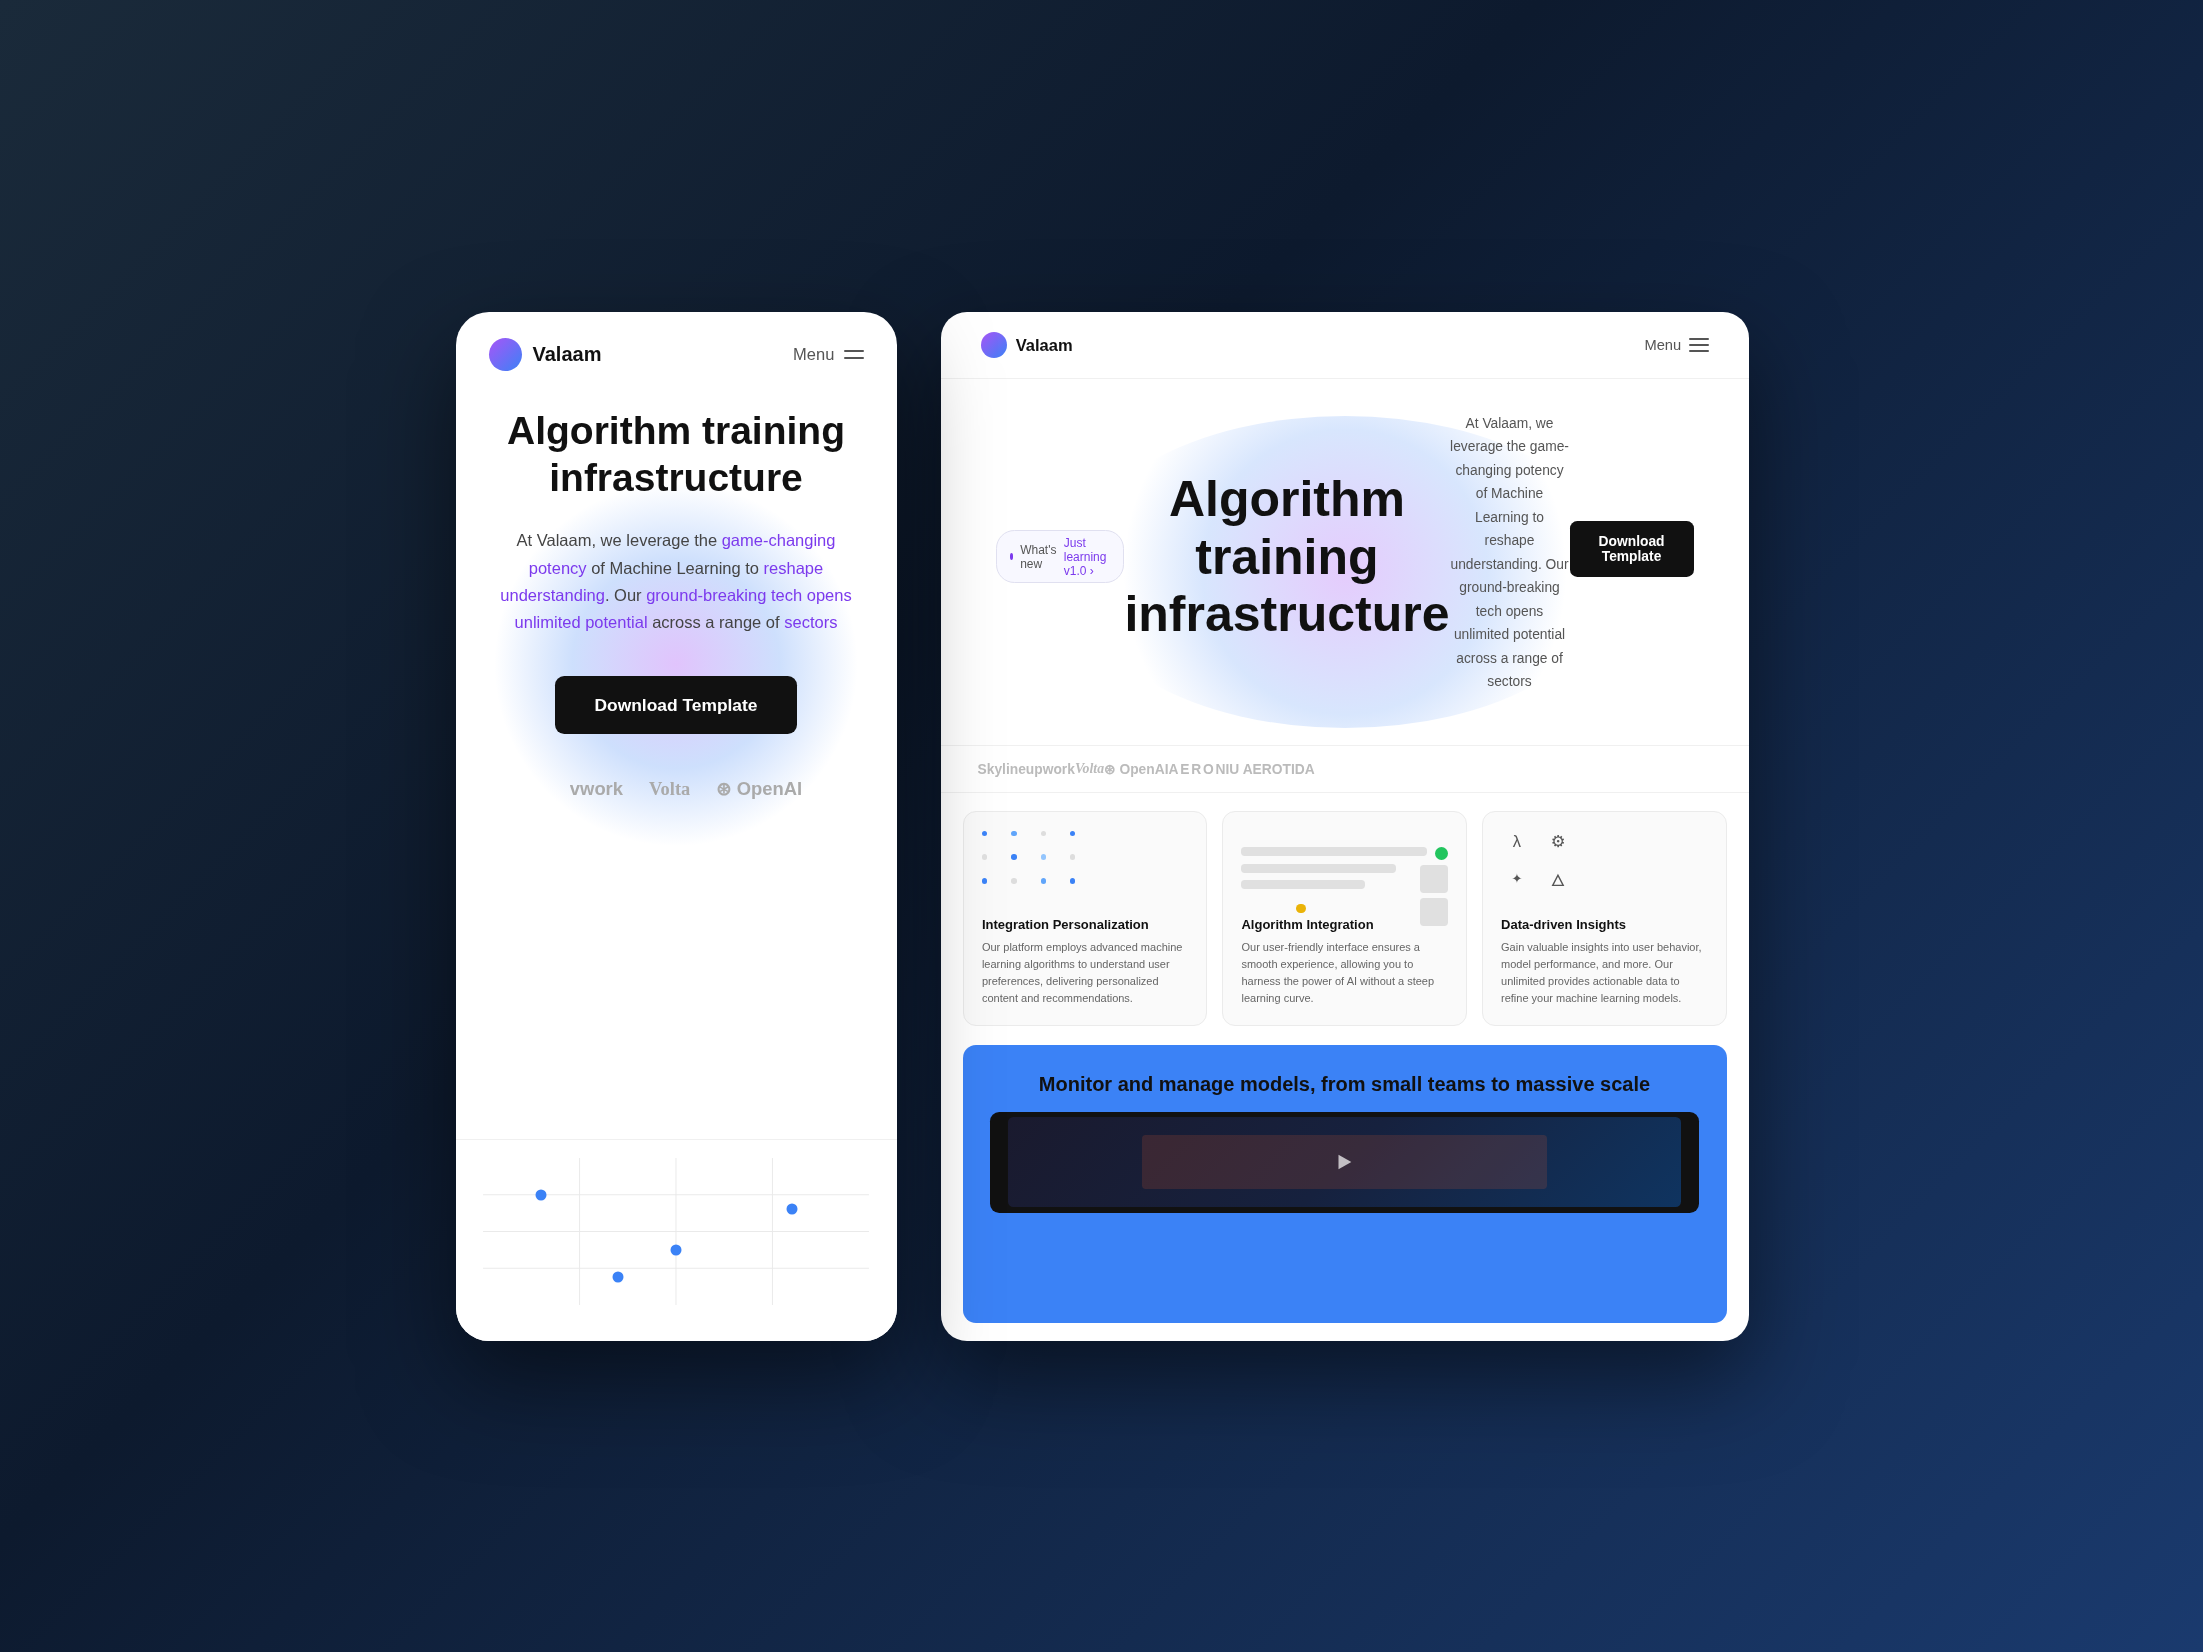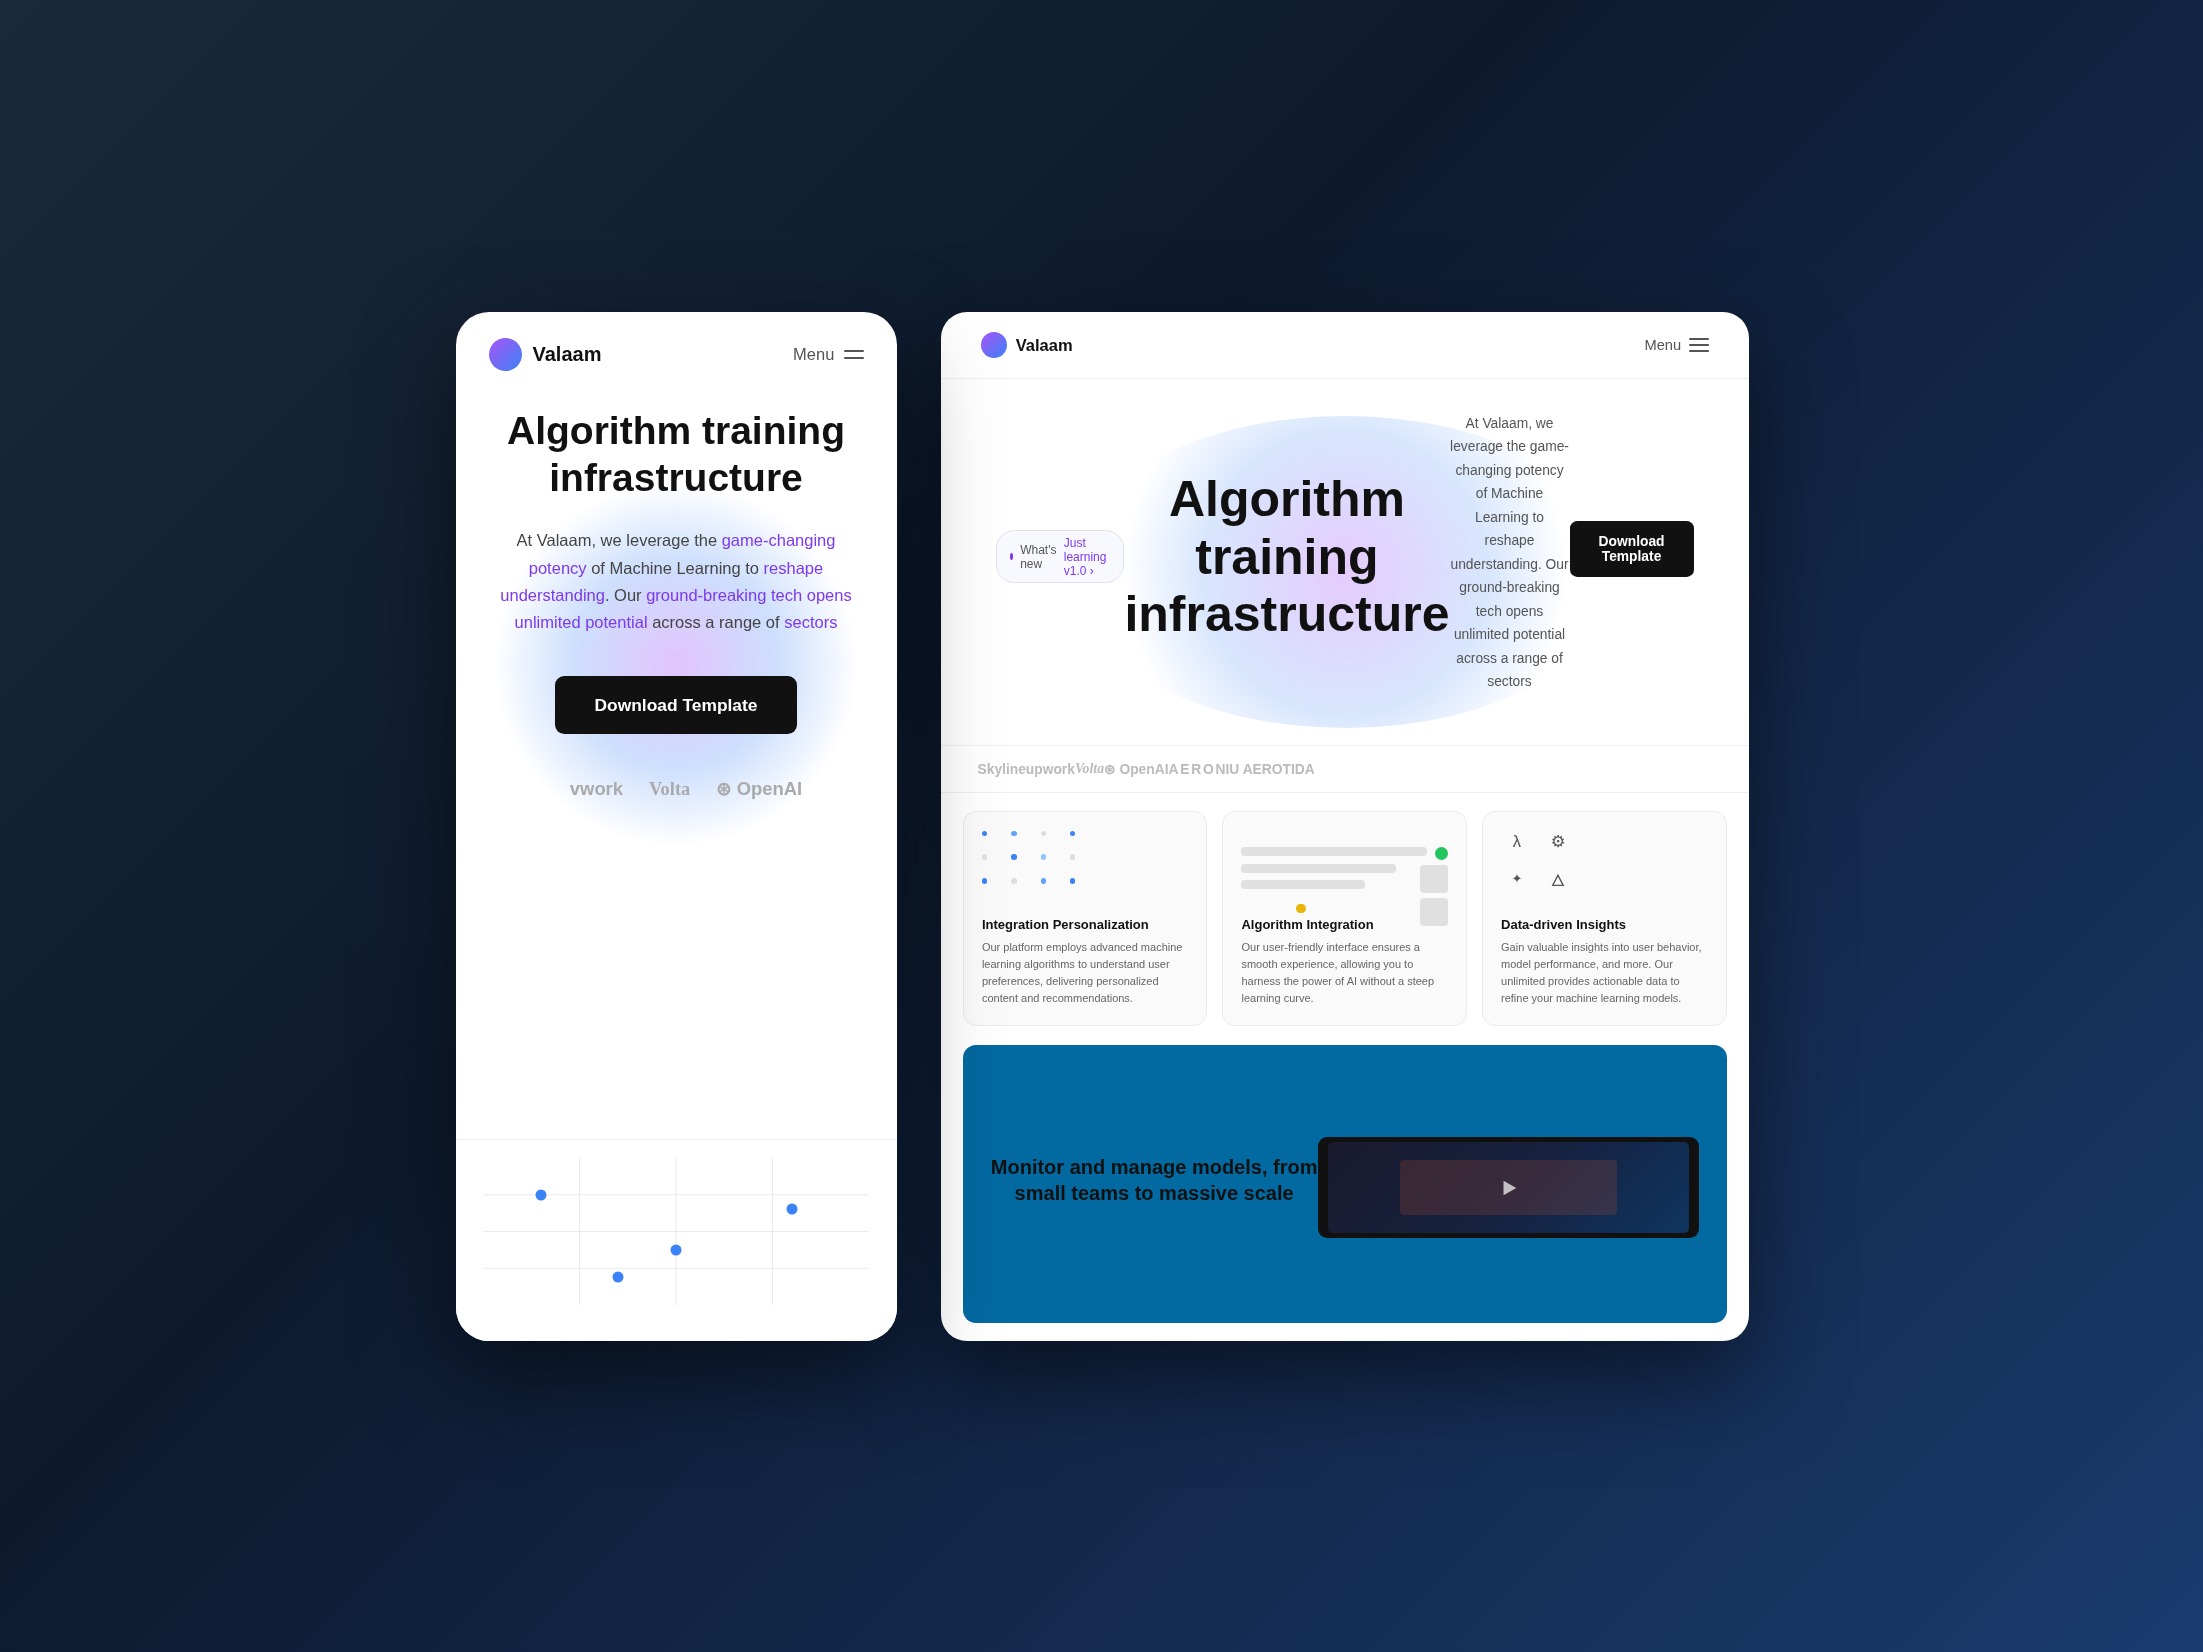--- a/index.html
+++ b/index.html
@@ -428,25 +428,25 @@
 
     .feature-desc {
       font-size: 11px;
       color: #666;
       line-height: 1.55;
     }
 
     
     .bottom-section {
       flex: 1;
-      background: #0369a1;
+      background: #3b82f6;
       margin: 0 22px 18.4px;
       border-radius: 13px;
       display: flex;
-      flex-direction: row;
+      flex-direction: column;
       align-items: center;
       justify-content: flex-start;
       padding: 26px 27.5px 18.4px;
       overflow: hidden;
     }
 
     .bottom-title {
       font-size: 20px;
       font-weight: 700;
       color: #111;

